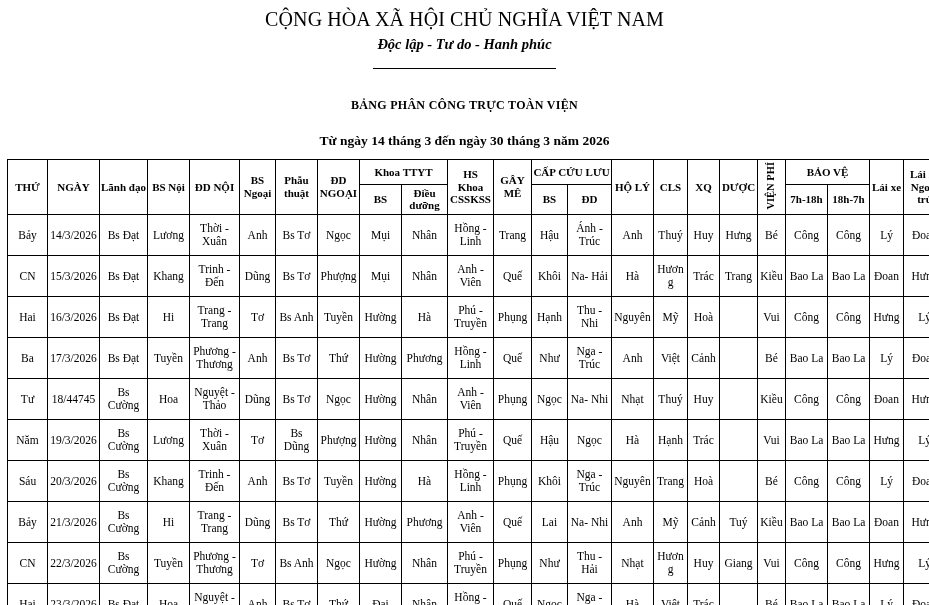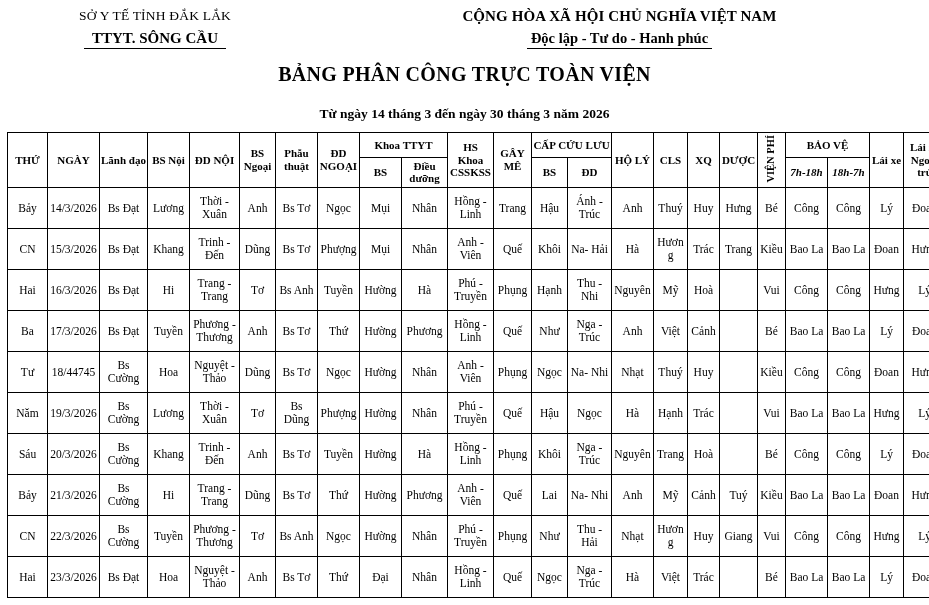--- a/index.html
+++ b/index.html
@@ -45,39 +45,40 @@
     border-bottom: 1px solid #000;
     padding: 0 8px 1px 8px;
     white-space: nowrap;
   }
   .nation-block {
     flex: 1;
     text-align: center;
     padding-top: 2px;
   }
   .nation-line1 {
-    font-size: 15px;
-    font-weight: bold;
+    font-size: 20px;
+    font-weight: normal;
     letter-spacing: .1px;
     white-space: nowrap;
   }
   .nation-line2 {
     font-size: 14.5px;
     font-weight: bold;
     margin-top: 5px;
     display: inline-block;
     border-bottom: 1px solid #000;
-    padding: 0 4px 1px 4px;
+    padding: 0 4px 15px 4px;
     white-space: nowrap;
+    font-style: italic;
   }
   .doc-title {
     text-align: center;
-    font-size: 20px;
-    font-weight: bold;
-    margin-top: 14px;
+    font-size: 12px;
+    font-weight: bold;
+    margin-top: 29px;
     letter-spacing: .3px;
   }
   .doc-subtitle {
     text-align: center;
     font-size: 13.5px;
     font-weight: bold;
     margin-top: 20px;
   }
 
   
@@ -116,32 +117,28 @@
   }
   .vert {
     writing-mode: vertical-rl;
     transform: rotate(180deg);
     white-space: nowrap;
     margin: 0 auto;
     display: inline-block;
     font-weight: bold;
     font-size: 10.5px;
   }
-  .nowrapcell { white-space: nowrap; font-style: italic; }
+  .nowrapcell { white-space: nowrap; }
 </style>
 </head>
 <body>
 
 <div class="page">
 
   <div class="letterhead">
-    <div class="org-block">
-      <div class="org-line1">SỞ Y TẾ TỈNH ĐẮK LẮK</div>
-      <div class="org-line2">TTYT. SÔNG CẦU</div>
-    </div>
     <div class="nation-block">
       <div class="nation-line1">CỘNG HÒA XÃ HỘI CHỦ NGHĨA VIỆT NAM</div>
       <div class="nation-line2">Độc lập - Tư do - Hanh phúc</div>
     </div>
   </div>
 
   <div class="doc-title">BẢNG PHÂN CÔNG TRỰC TOÀN VIỆN</div>
   <div class="doc-subtitle">Từ ngày 14 tháng 3 đến ngày 30  tháng 3 năm 2026</div>
 
   <div class="table-wrap">

